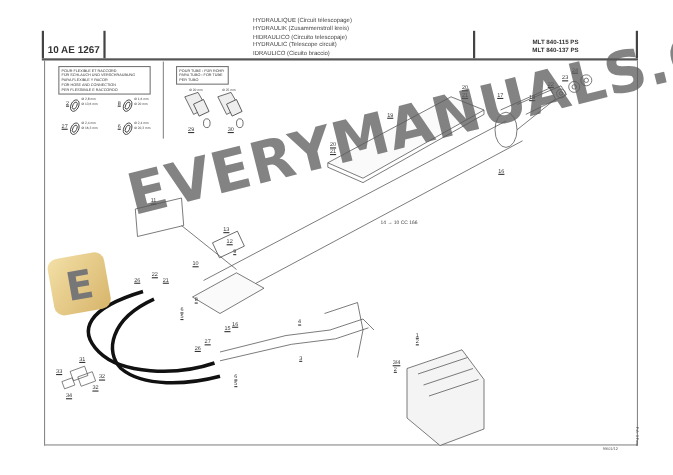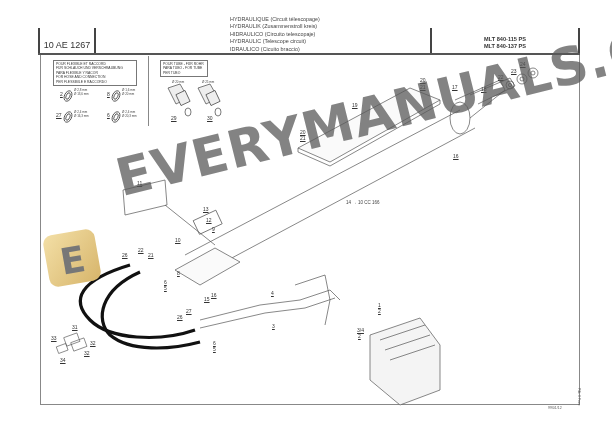--- a/index.html
+++ b/index.html
@@ -1,18 +1,18 @@
 <!DOCTYPE html>
 <html><head>
 <meta charset="utf-8">
 <style>
   html,body{margin:0;padding:0;background:#fff;}
   body{width:612px;height:432px;position:relative;overflow:hidden;font-family:"Liberation Sans",sans-serif;color:#333;}
   .abs{position:absolute;}
-  .code-box{left:38px;top:28px;width:58px;height:25px;border-left:2px solid #444;border-right:2px solid #444;font-weight:normal;font-size:9px;color:#333;display:flex;align-items:flex-end;justify-content:center;padding-bottom:3px;box-sizing:border-box;}
+  .code-box{left:38px;top:28px;width:58px;height:25px;border-left:2px solid #444;border-right:2px solid #444;font-weight:bold;font-size:9px;color:#333;display:flex;align-items:flex-end;justify-content:center;padding-bottom:3px;box-sizing:border-box;}
   .hline{left:38px;top:53px;width:542px;height:2px;background:#555;}
   .title-lines{left:230px;top:16px;font-size:5.4px;line-height:7.4px;color:#444;}
   .model-box{left:430px;top:28px;width:150px;height:25px;border-left:2px solid #444;border-right:2px solid #444;font-weight:bold;font-size:5.6px;line-height:7px;color:#333;display:flex;flex-direction:column;align-items:center;justify-content:center;box-sizing:border-box;padding-top:4px;}
   .frame{left:40px;top:55px;width:540px;height:350px;border-left:1px solid #888;border-right:1px solid #888;border-bottom:1px solid #888;box-sizing:border-box;}
   .legend-box{border:1px solid #777;font-size:3.4px;line-height:4.4px;color:#333;padding:1px 2px;background:#fff;}
   .callout{font-size:5px;color:#333;text-decoration:underline;}
   .tiny{font-size:3px;color:#444;}
   .wm-text{left:110px;top:150px;font-size:52px;font-weight:bold;color:rgba(90,90,90,0.75);transform:rotate(-14deg);transform-origin:left top;letter-spacing:1px;white-space:nowrap;font-family:"DejaVu Sans",sans-serif;}
   .wm-logo{left:46px;top:232px;width:52px;height:52px;border-radius:9px;background:linear-gradient(135deg,#f3dfa6,#d7b56b);transform:rotate(-10deg);}
   .footer{font-size:3.5px;color:#555;}

